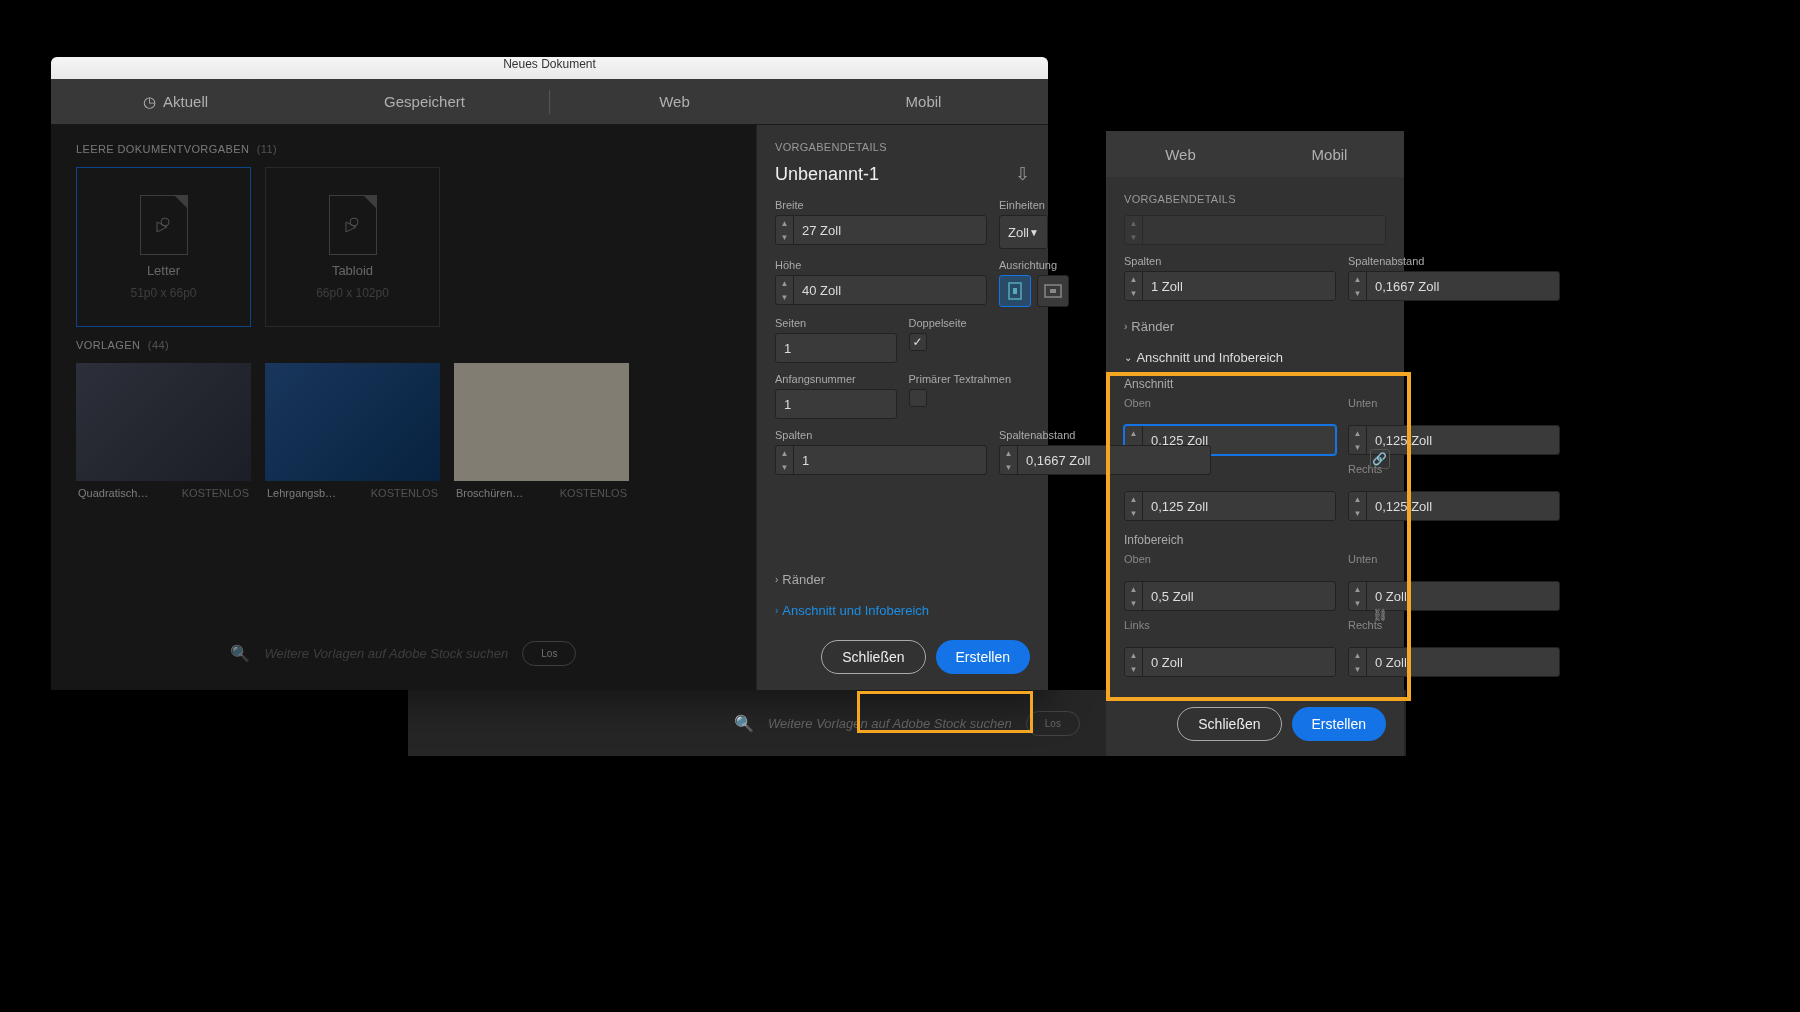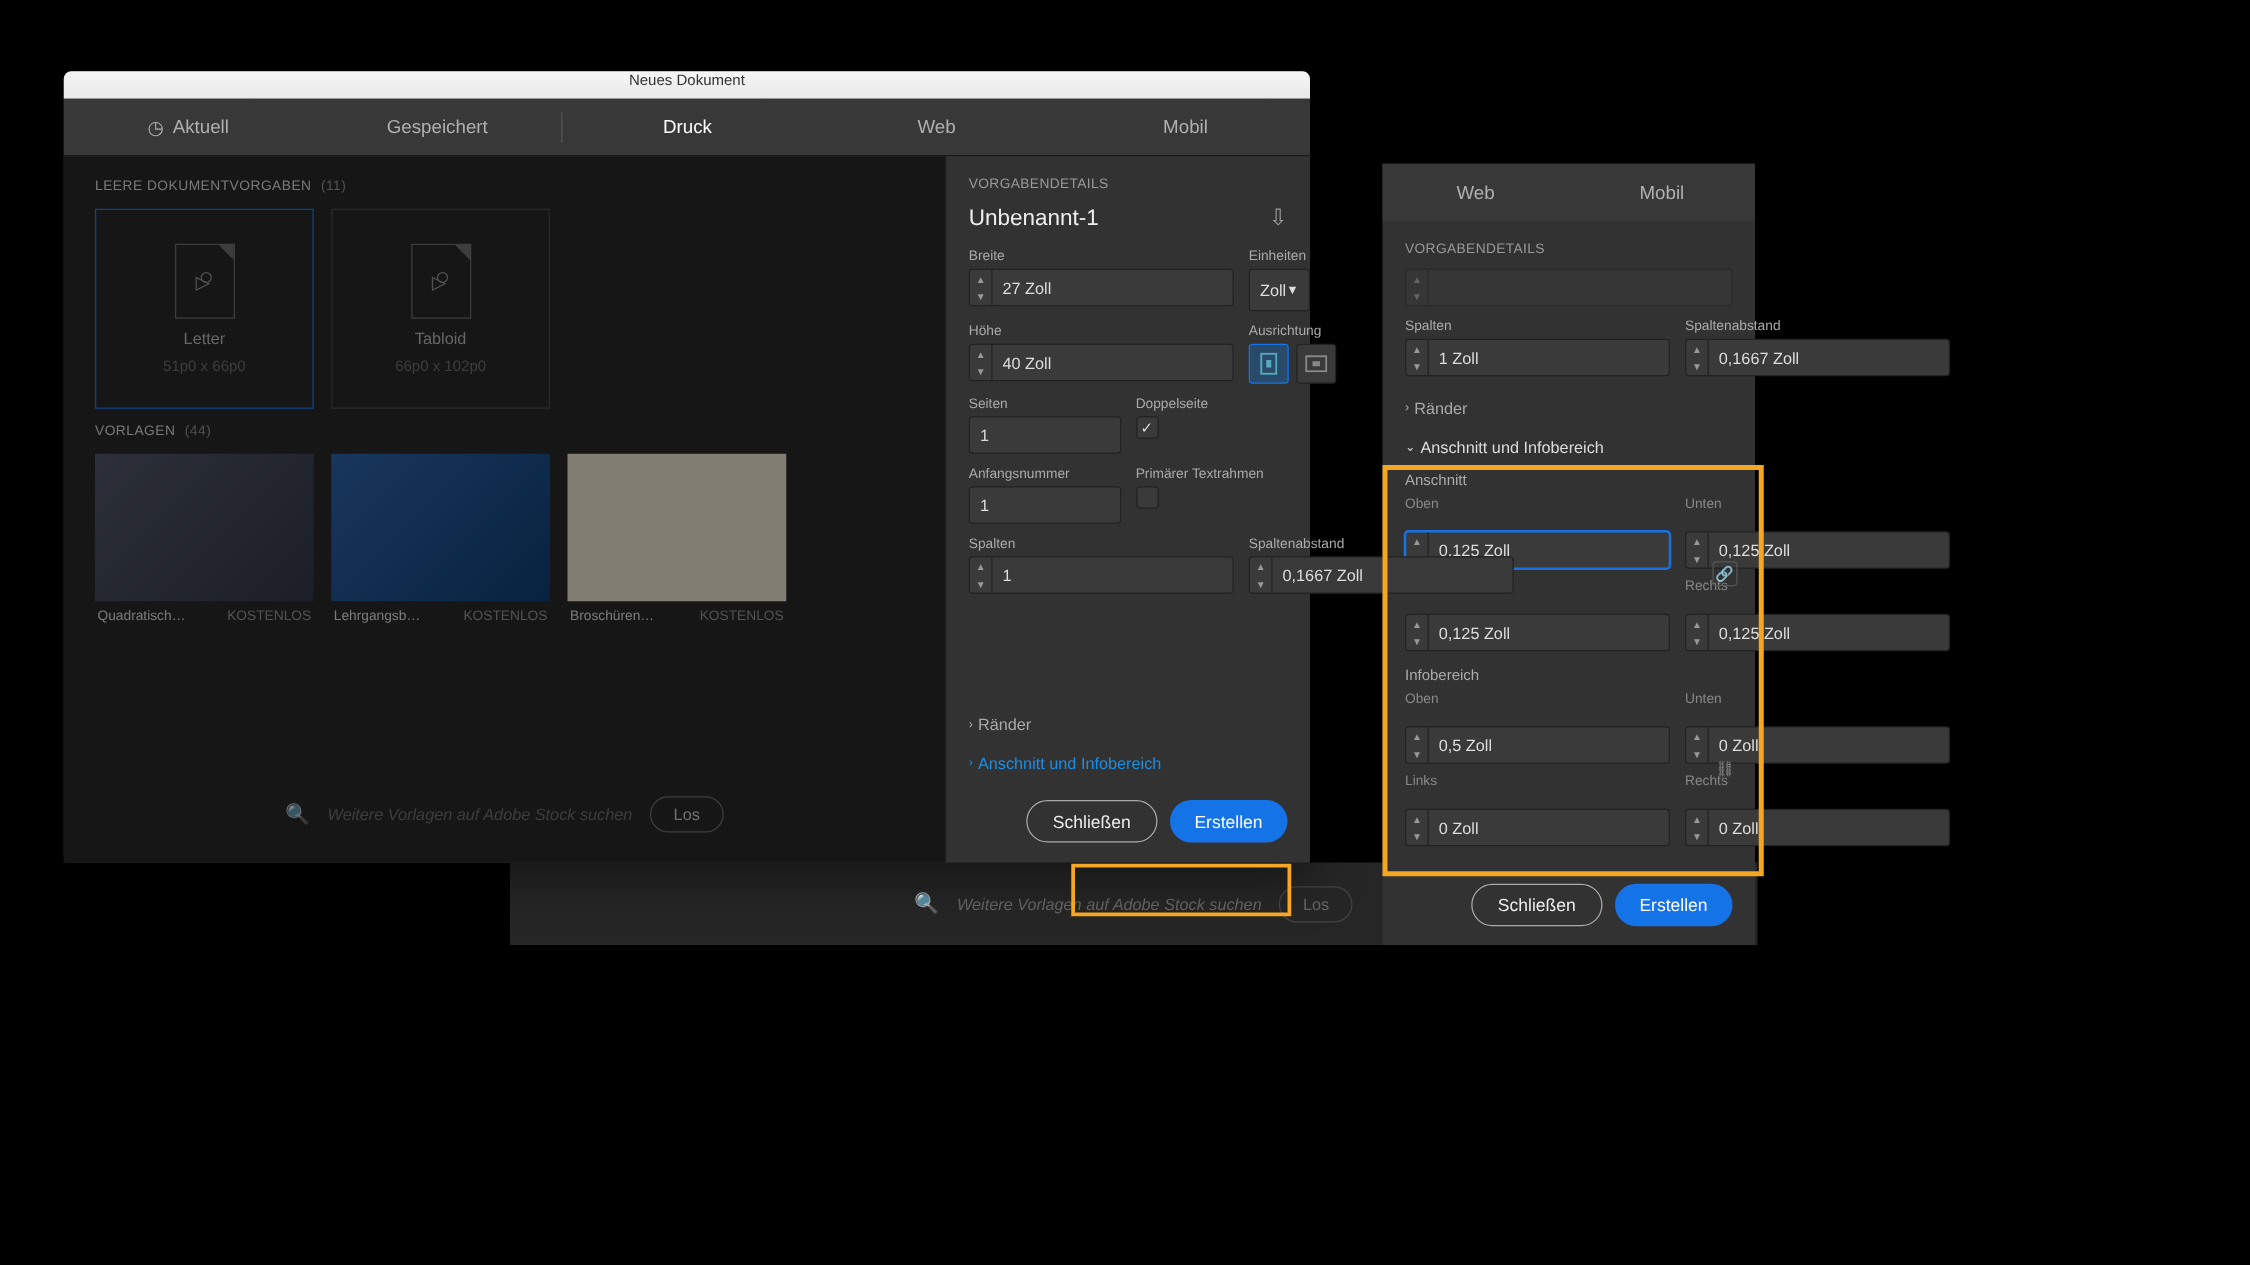--- a/index.html
+++ b/index.html
@@ -63,21 +63,21 @@
 .template .thumb { width:175px; height:118px; background:#3a3a3a; display:flex; align-items:center; justify-content:center; color:#555; font-size:10px; position:relative; }
 .template .thumb.t1 { background: linear-gradient(135deg,#4a5060,#2e3340); }
 .template .thumb.t2 { background: linear-gradient(135deg,#2a5a9a,#0d3a6a); }
 .template .thumb.t3 { background: #d8d0c0; }
 .template .trow { display:flex; justify-content:space-between; padding:6px 2px; font-size:11px; }
 .template .tname { color:#ccc; overflow:hidden; text-overflow:ellipsis; white-space:nowrap; max-width:90px; }
 .template .tfree { color:#888; }
 
 .search-row { position:absolute; bottom:24px; left:0; right:0; display:flex; justify-content:center; gap:14px; align-items:center; }
 .search-text { color:#666; font-style:italic; font-size:13px; }
-.btn-los { border:1px solid #666; color:#bbb; background:transparent; border-radius:20px; padding:6px 18px; font-size:13px; cursor:pointer; }
+.btn-los { border:1px solid #666; color:#bbb; background:transparent; border-radius:20px; padding:6px 18px; font-size:10px; cursor:pointer; }
 
 .right-panel {
   width: 292px; background: #323232; padding: 16px 18px;
   border-left: 1px solid #222; display:flex; flex-direction:column;
 }
 .panel-heading { color:#999; font-size:11px; margin-bottom:10px; letter-spacing:0.3px; }
 .doc-name { display:flex; align-items:center; justify-content:space-between; margin-bottom:14px; }
 .doc-name span { color:#eee; font-size:18px; }
 
 .field-label { color:#aaa; font-size:11px; margin-bottom:4px; display:block; }
@@ -154,26 +154,20 @@
     <div class="tab-wrap">
         <div class="tab">
       <span>◷</span>
       <span>Aktuell</span>
     </div>
       </div>
     <div class="tab-wrap">
         <div class="tab">Gespeichert</div>
       </div>
     <div class="divider-v"></div>
-    <div class="tab-wrap">
-        <div class="tab active">
-      <span>Druck</span>
-    </div>
-        <div class="tab-underline"></div>
-      </div>
     <div class="tab-wrap">
         <div class="tab">Web</div>
       </div>
     <div class="tab-wrap">
         <div class="tab">Mobil</div>
       </div>
   </div>
 
   <div class="main-body">
     <div class="left-panel">

